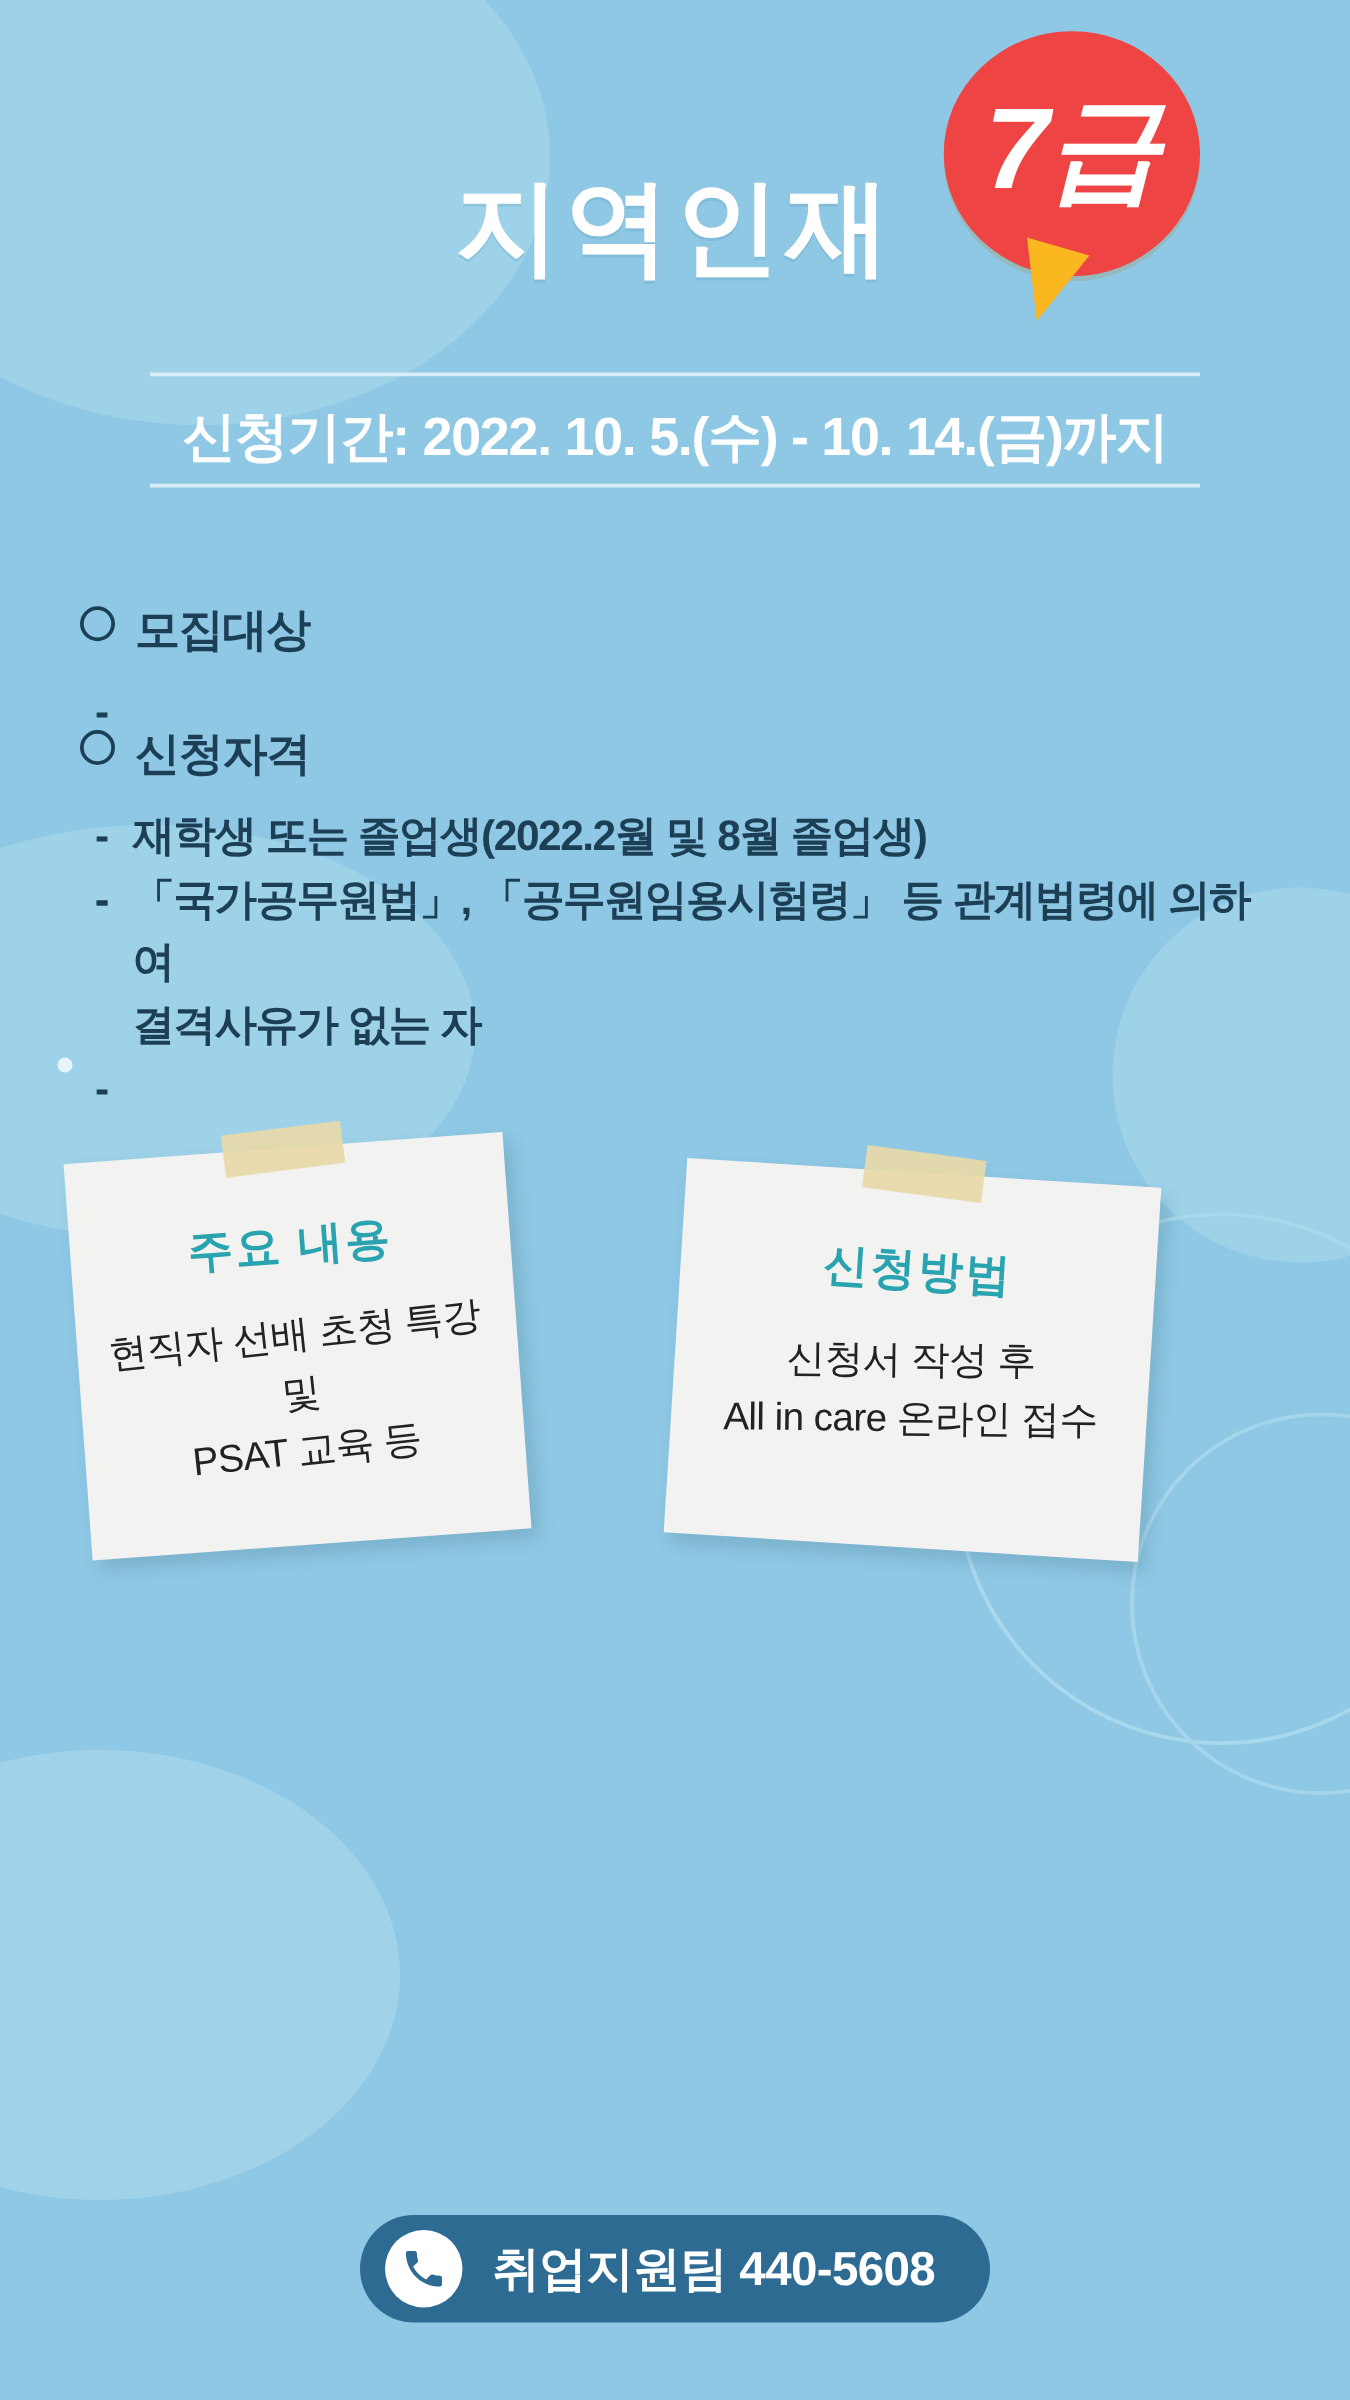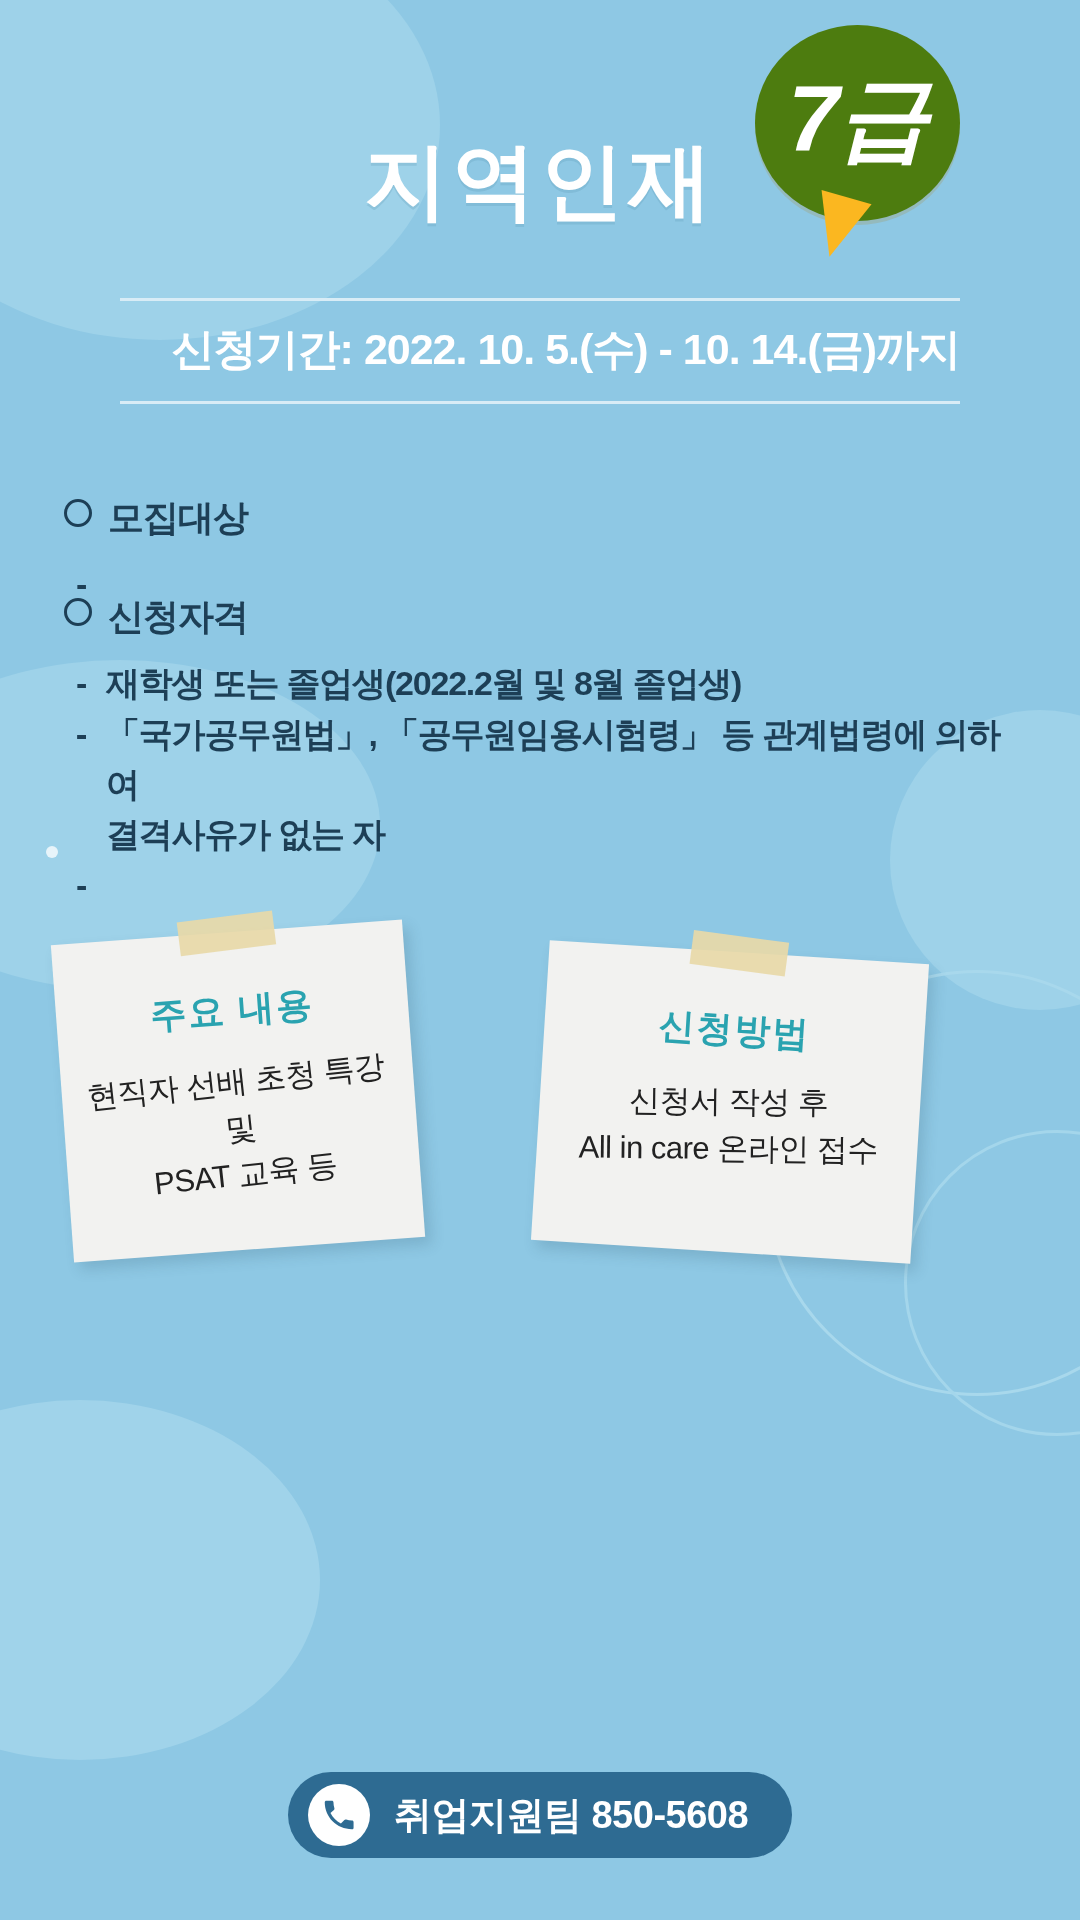--- a/index.html
+++ b/index.html
@@ -88,21 +88,21 @@
     text-shadow: 0 3px 0 rgba(90,150,180,.25);
   }
   .title-line.l1 {
   }
   .badge {
     position: absolute;
     right: 120px;
     top: 25px;
     width: 205px;
     height: 196px;
-    background: #4d7c0f;
+    background: #ef4444;
     border-radius: 50%;
     display: flex;
     align-items: center;
     justify-content: center;
     box-shadow: 0 4px 0 rgba(180,120,10,.18);
   }
   .badge-text {
     color: #ffffff;
     font-size: 92px;
     font-weight: bold;
@@ -119,22 +119,22 @@
     border-right: 26px solid transparent;
     border-top: 62px solid #fbb720;
     transform: rotate(16deg);
   }
 
   
   .period-wrap {
     margin: 66px 120px 0 120px;
     border-top: 3px solid #d8ecf6;
     border-bottom: 3px solid #d8ecf6;
-    padding: 20px 0 22px 0;
-    text-align: right;
+    padding: 20px 0 8px 0;
+    text-align: center;
   }
   .period-text {
     color: #ffffff;
     font-size: 43px;
     font-weight: bold;
     letter-spacing: -1px;
     white-space: nowrap;
   }
 
   
@@ -359,15 +359,15 @@
 
 </div>
 
 <div class="footer">
   <div class="contact-pill">
     <span class="phone-circle">
       <svg width="38" height="38" viewBox="0 0 24 24" aria-hidden="true">
         <path fill="#2e6b92" d="M6.6 10.8c1.5 2.9 3.7 5.1 6.6 6.6l2.2-2.2c.3-.3.7-.4 1.1-.3 1.2.4 2.4.6 3.7.6.6 0 1 .4 1 1V20c0 .6-.4 1-1 1C10.6 21 3 13.4 3 4c0-.6.4-1 1-1h3.5c.6 0 1 .4 1 1 0 1.3.2 2.5.6 3.7.1.4 0 .8-.3 1.1l-2.2 2z"></path>
       </svg>
     </span>
-    <span class="contact-text">취업지원팀 850-5608</span>
+    <span class="contact-text">취업지원팀 440-5608</span>
   </div>
 </div>
 
 </body></html>

